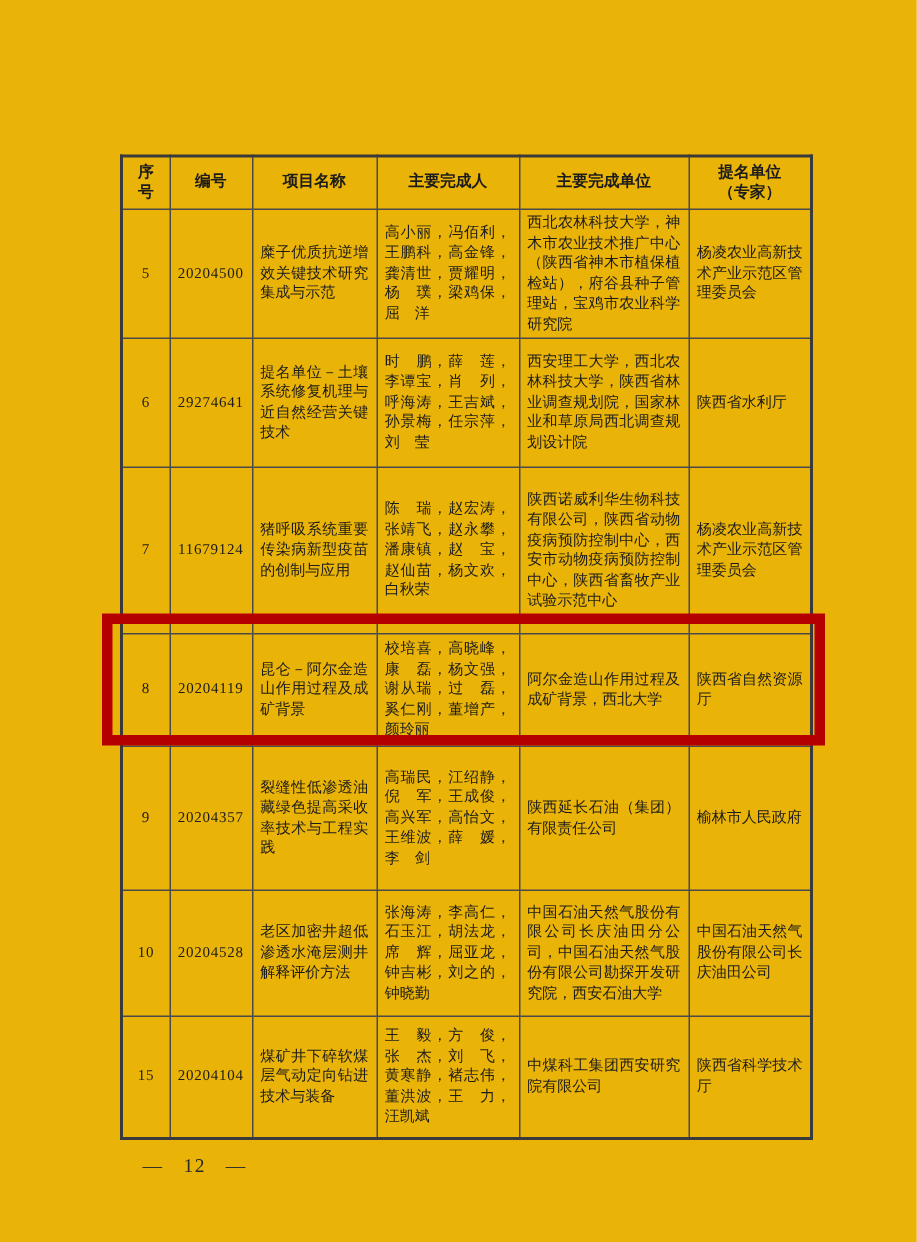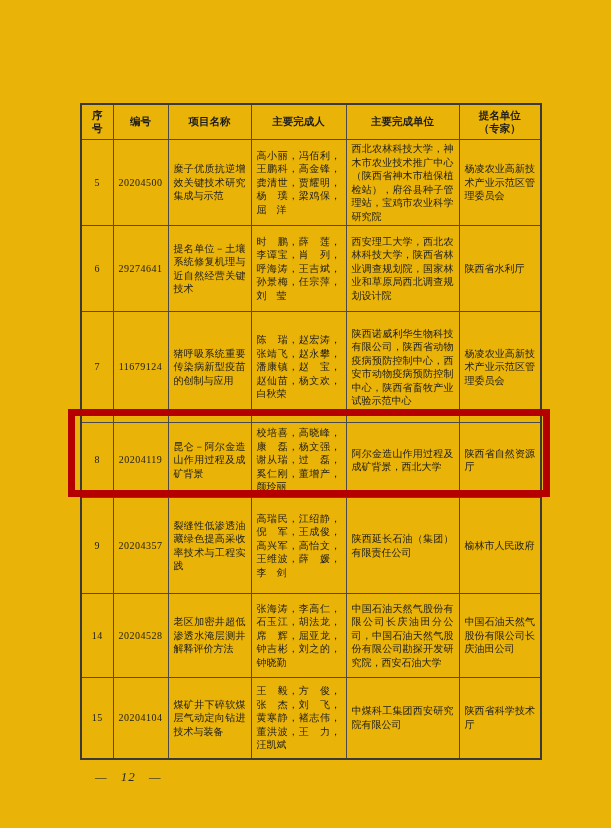--- a/index.html
+++ b/index.html
@@ -63,21 +63,20 @@
     pointer-events: none;
   }
   .page-number {
     position: absolute;
     left: 95px;
     top: 769px;
     font-size: 13px;
     color: #2a2a2a;
     word-spacing: 9px;
     letter-spacing: 1px;
-    font-style: italic;
   }
 </style>
 </head>
 <body>
 
 <div class="page">
 
   <table class="projects">
     <colgroup>
       <col style="width:32px">
@@ -133,21 +132,21 @@
     </tr>
         <tr>
       <td class="c-center">9</td>
       <td class="c-center">20204357</td>
       <td class="c-text">裂缝性低渗透油藏绿色提高采收率技术与工程实践</td>
       <td class="c-text">高瑞民，江绍静，倪　军，王成俊，高兴军，高怡文，王维波，薛　媛，李　剑</td>
       <td class="c-text">陕西延长石油（集团）有限责任公司</td>
       <td class="c-text">榆林市人民政府</td>
     </tr>
         <tr>
-      <td class="c-center">14</td>
+      <td class="c-center">10</td>
       <td class="c-center">20204528</td>
       <td class="c-text">老区加密井超低渗透水淹层测井解释评价方法</td>
       <td class="c-text">张海涛，李高仁，石玉江，胡法龙，席　辉，屈亚龙，钟吉彬，刘之的，钟晓勤</td>
       <td class="c-text">中国石油天然气股份有限公司长庆油田分公司，中国石油天然气股份有限公司勘探开发研究院，西安石油大学</td>
       <td class="c-text">中国石油天然气股份有限公司长庆油田公司</td>
     </tr>
         <tr>
       <td class="c-center">15</td>
       <td class="c-center">20204104</td>
       <td class="c-text">煤矿井下碎软煤层气动定向钻进技术与装备</td>

